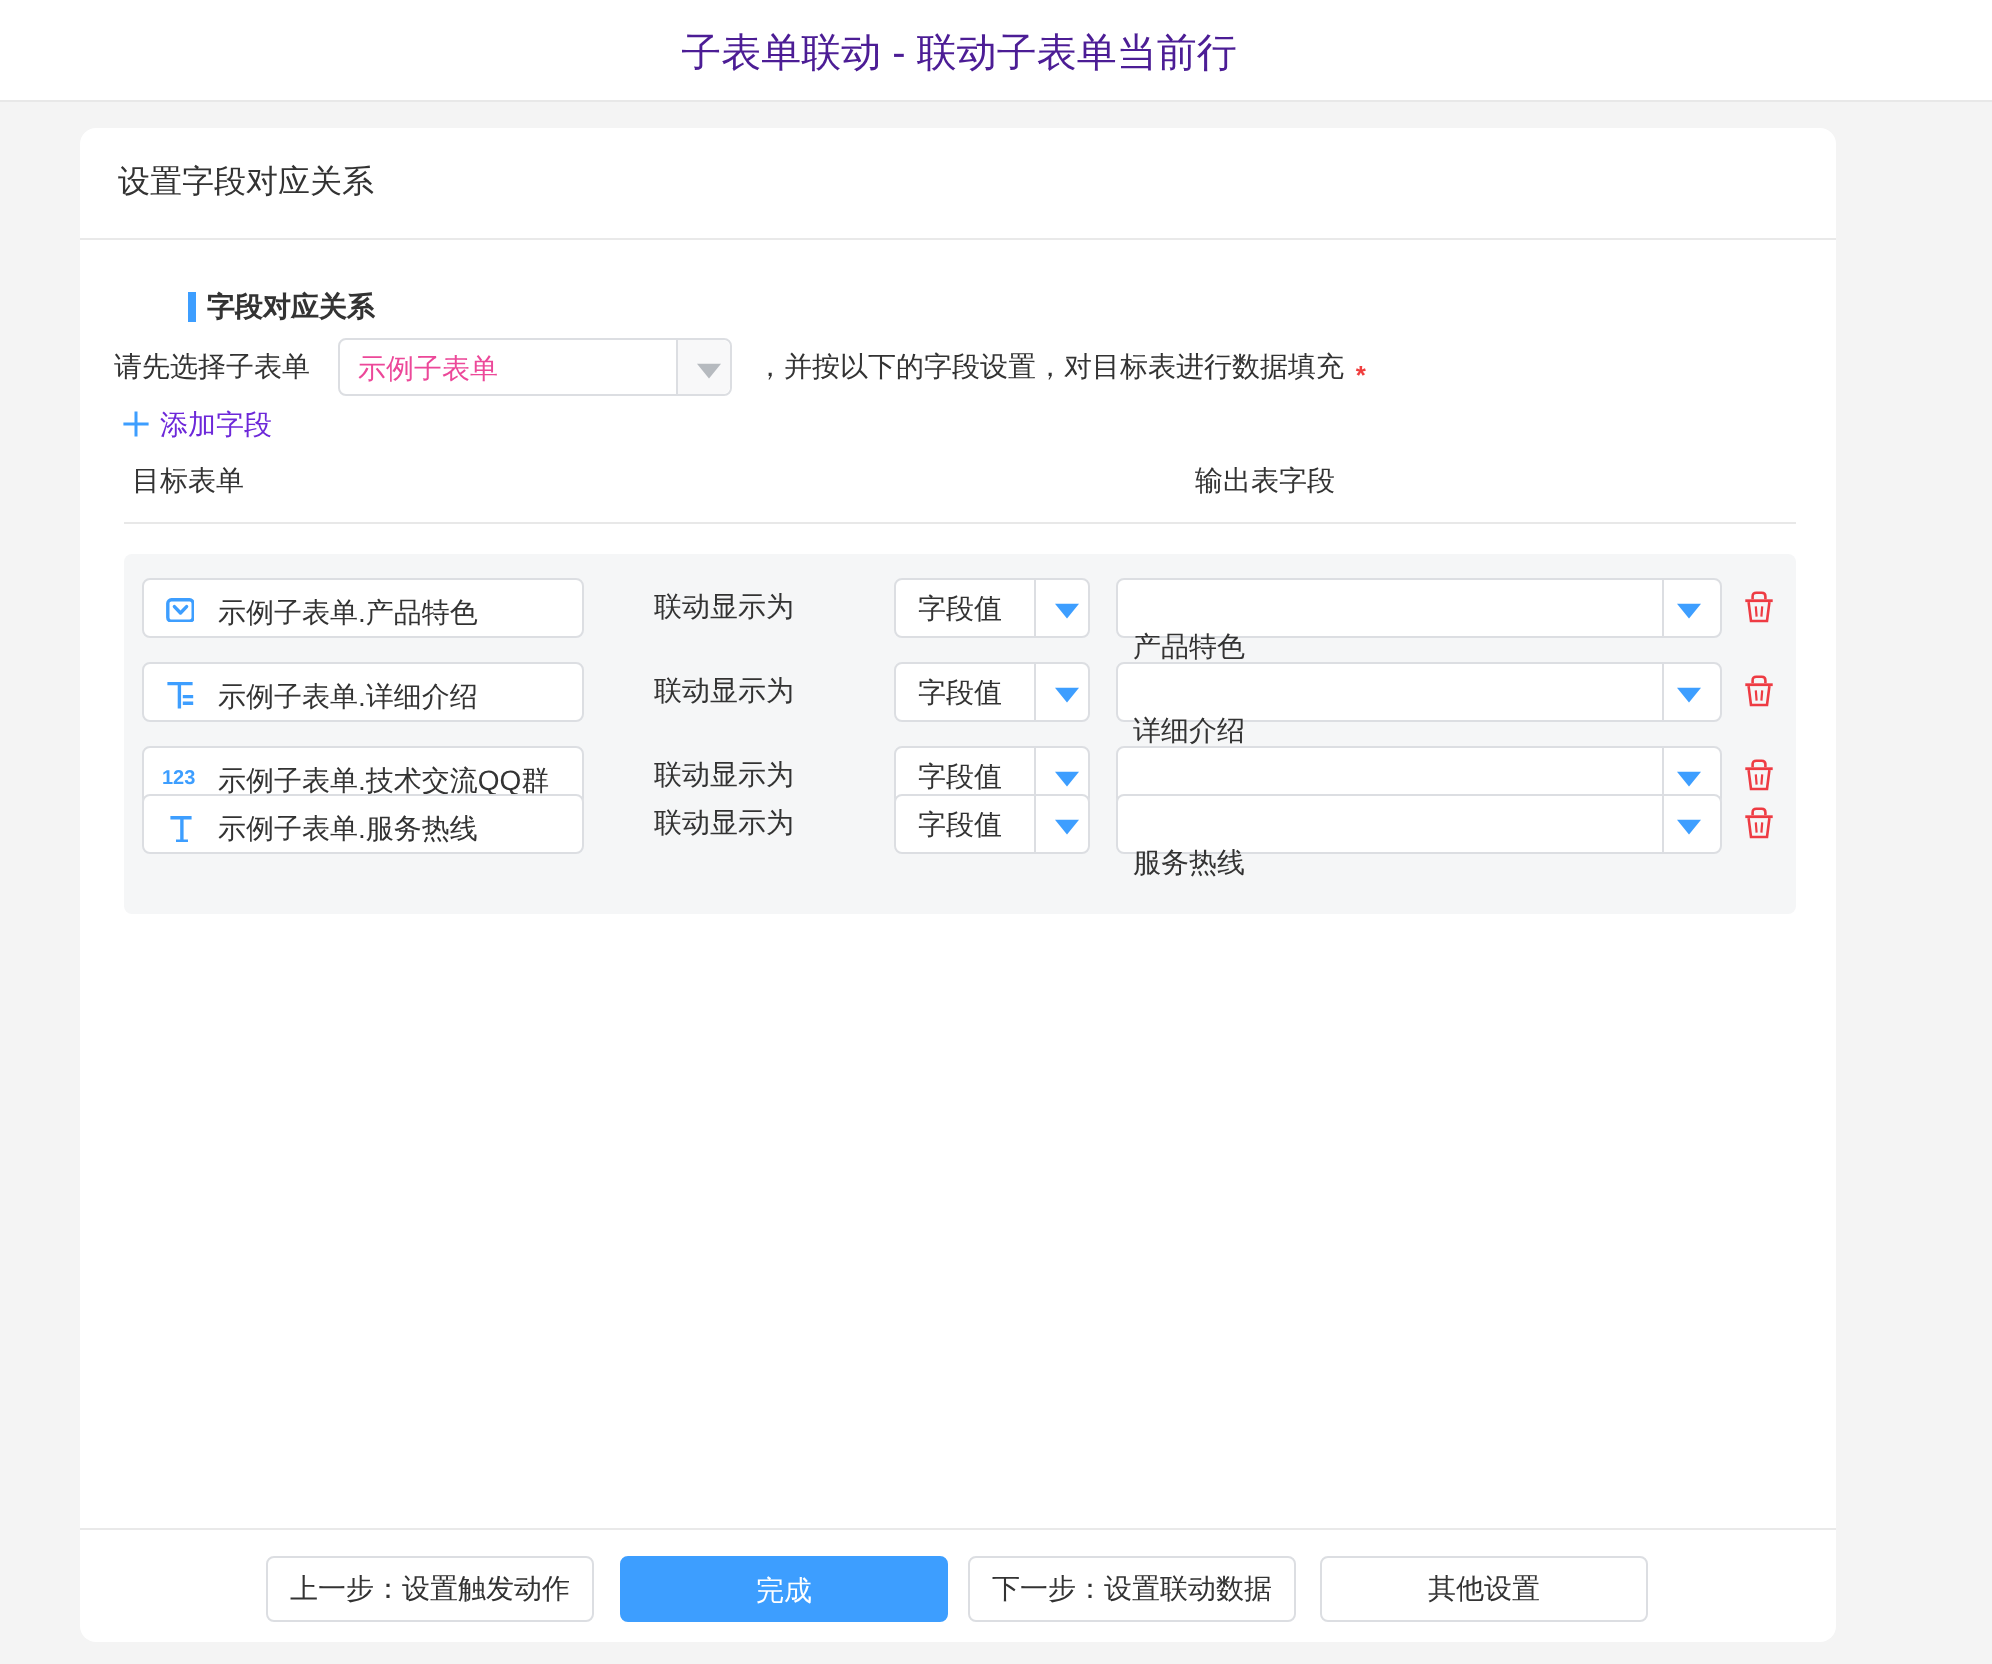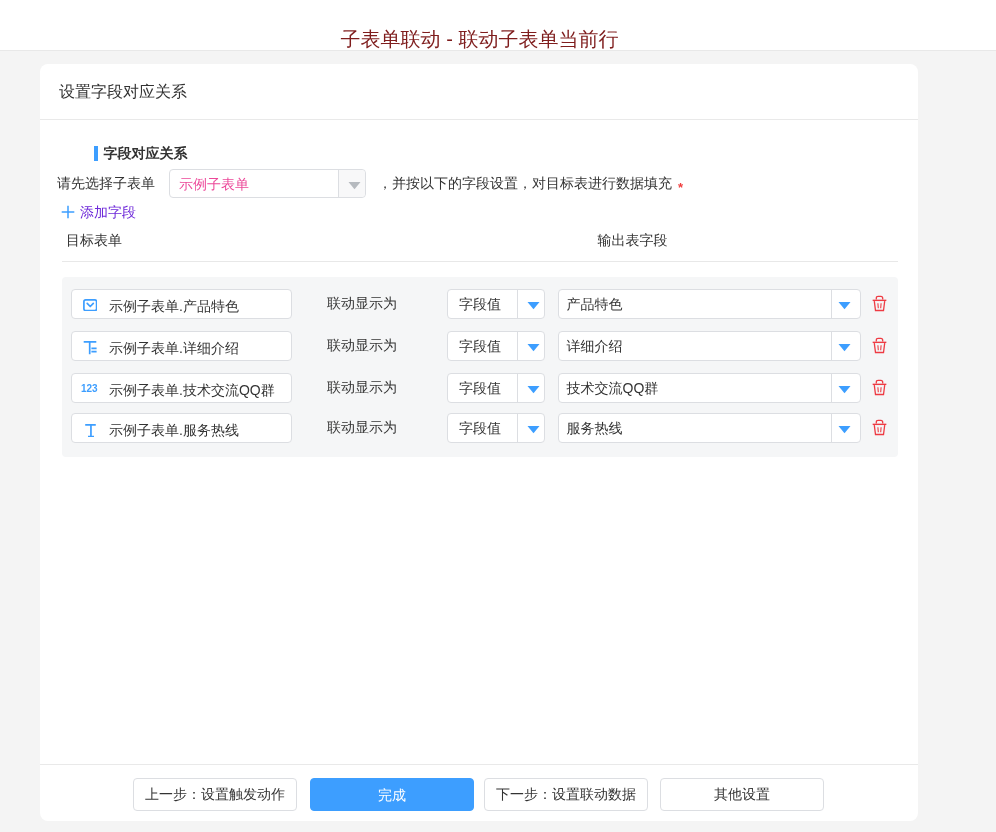--- a/index.html
+++ b/index.html
@@ -1,19 +1,19 @@
 <!DOCTYPE html>
 <html><head>
 <meta charset="utf-8">
 <style>
 * { margin:0; padding:0; box-sizing:border-box; }
 html,body { width:996px; height:832px; overflow:hidden; }
 body { background:#f4f4f4; font-family:"Liberation Sans", sans-serif; color:#333; font-size:14px; }
 .topbar { position:absolute; left:0; top:0; width:996px; height:51px; background:#fff; border-bottom:1px solid #e8e8e8; }
-.topbar .title { position:absolute; left:0; top:12px; width:959px; height:51px; line-height:55px; text-align:center; font-size:20px; color:#7f1d1d; }
+.topbar .title { position:absolute; left:0; top:0; width:959px; height:51px; line-height:55px; text-align:center; font-size:20px; color:#4c1d95; }
 .card { position:absolute; left:40px; top:64px; width:878px; height:757px; background:#fff; border-radius:8px; }
 .card-hd { position:absolute; left:0; top:0; width:878px; height:56px; line-height:56px; padding-left:19px; font-size:16px; color:#333; border-bottom:1px solid #e9e9e9; }
 .sec-title { position:absolute; left:19.5px; top:82px; height:15px; line-height:15px; font-size:14px; font-weight:bold; color:#333; padding-left:10px;margin-left:34px; }
 .sec-title .bar { position:absolute; left:0; top:0; width:4px; height:15px; background:#3d9eff; }
 .line1 { position:absolute; left:18.5px; top:105px; height:28px; }
 .line1 .lab { position:absolute; left:-1.5px; top:0; line-height:28px; font-size:14px; color:#333; white-space:nowrap; }
 .dis-select { position:absolute; left:110.5px; top:0; width:197px; height:29px; background:#fff; border:1px solid #dcdee2; border-radius:4px; }
 .dis-select .txt { position:absolute; left:9px; top:1px; line-height:26px; font-size:14px; color:#ec4899; }
 .dis-select .arr { position:absolute; right:0; top:0; width:27px; height:27px; background:#f8f8f9; border-left:1px solid #dcdee2; border-radius:0 4px 4px 0; }
 .dis-select .arr svg { position:absolute; left:8.5px; top:10.5px; }
@@ -31,21 +31,21 @@
 .frow .inp .ficon svg { display:block; }
 .frow .inp .itxt { position:absolute; left:37px; top:2.5px; line-height:26px; font-size:14px; color:#333; white-space:nowrap; }
 .frow .mid { position:absolute; left:265.5px; top:0; line-height:28px; font-size:14px; color:#333; }
 .sel { position:absolute; top:0; height:29.5px; background:#fff; border:1px solid #dcdee2; border-radius:4px; }
 .sel .stxt { position:absolute; left:11px; top:1px; line-height:26px; font-size:14px; color:#333; white-space:nowrap; }
 .sel .sarr { position:absolute; right:0; top:0; width:27px; height:27.5px; border-left:1px solid #dcdee2; }
 .sel .sarr svg { position:absolute; left:8.5px; top:10.5px; }
 .sel1 { left:385.5px; width:98px; }
 .sel2 { left:496.5px; width:303px; }
 .sel2 .sarr { width:29px; }
-.sel2 .stxt { left:7.5px; }
+.sel2 .stxt { left:7.5px;margin-top:19px; }
 .sel2 .sarr svg { left:5.5px; }
 .trash { position:absolute; left:810px; top:6px; width:15px; height:17px; }
 .card-ft { position:absolute; left:0; top:700px; width:878px; height:57px; border-top:1px solid #e9e9e9; }
 .btn { position:absolute; top:13px; width:164px; height:33px; background:#fff; border:1px solid #dcdee2; border-radius:4px; font-size:14px; color:#333; text-align:center; line-height:31px; }
 .btn.primary { background:#3d9eff; border-color:#3d9eff; color:#fff; line-height:33px; }
 </style>
 </head>
 <body>
 <div class="topbar">
     <div class="title">子表单联动 - 联动子表单当前行</div>
@@ -166,21 +166,21 @@
             </svg>
           </span>
         </span>
       <svg class="trash" width="15" height="17" viewBox="0 0 15 17">
           <path d="M4.3 4.6 V3.2 Q4.3 1.35 6.15 1.35 H8.85 Q10.7 1.35 10.7 3.2 V4.6" fill="none" stroke="#ee3b43" stroke-width="1.3"></path>
           <path d="M0.65 5.35 H14.35" stroke="#ee3b43" stroke-width="1.4"></path>
           <path d="M2.3 6.1 L3.5 15.5 H11.5 L12.7 6.1" fill="none" stroke="#ee3b43" stroke-width="1.3"></path>
           <path d="M5.9 8.2 L6.3 13.3 M9.1 8.2 L8.7 13.3" stroke="#ee3b43" stroke-width="1.1"></path>
         </svg>
     </div>
-    <div class="frow" style="top:136px;">
+    <div class="frow" style="top:120px;">
       <span class="inp">
           <span class="ficon" style="left:13.1px;top:9.7px;">
             <svg width="11.9" height="13.5" viewBox="0 0 11.9 13.5">
               <path d="M0.2 0.85 H10.8 M3 12.65 H9 M5.95 0.85 V12.65" stroke="#3d9eff" stroke-width="1.7" fill="none"></path>
             </svg>
           </span>
           <span class="itxt">示例子表单.服务热线</span>
         </span>
       <span class="mid">联动显示为</span>
       <span class="sel sel1">

